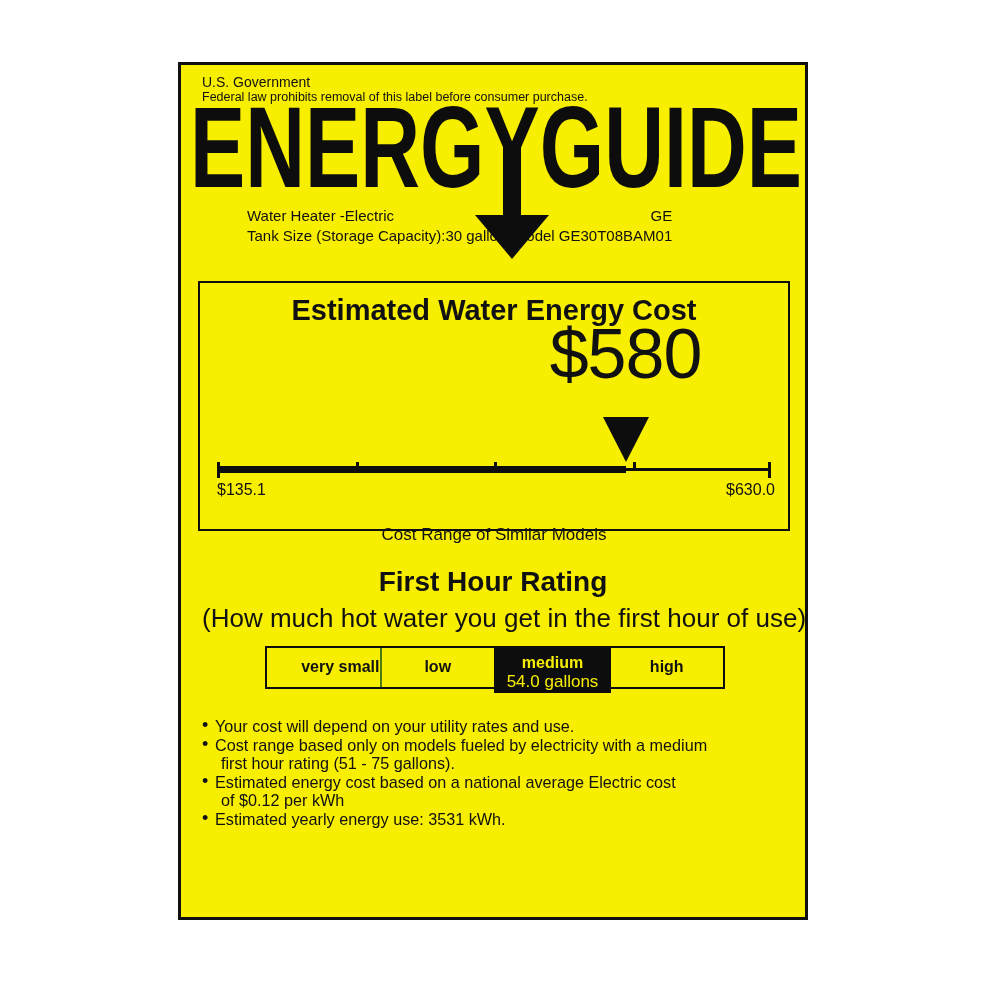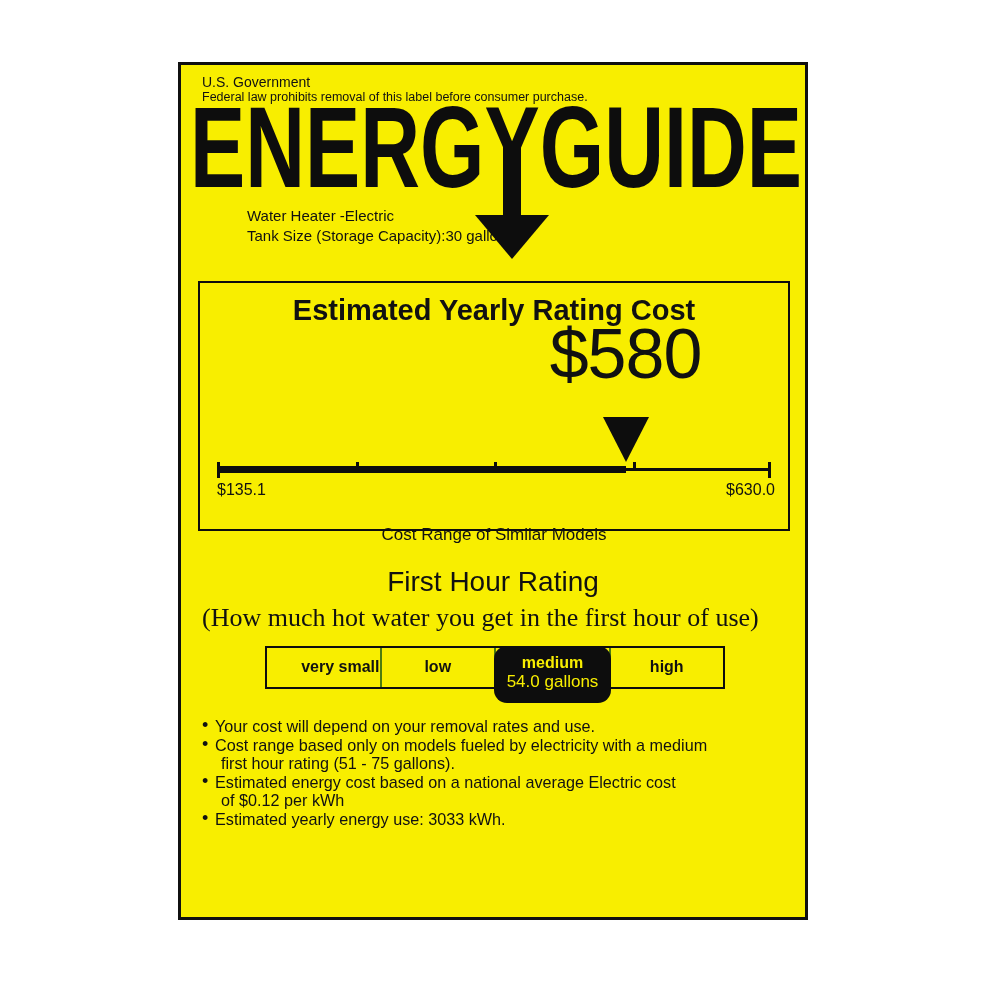--- a/index.html
+++ b/index.html
@@ -50,31 +50,31 @@
   .cap.l { left:0; } .cap.r { right:0; }
   .tick  { position:absolute; top:0; width:3px; height:9px; background:#0d0d0d; }
   .t25 { left:25%; } .t50 { left:50%; } .t75 { left:75%; }
   .scale-labels { position:absolute; top:158px; left:0; right:-4px;
                   display:flex; justify-content:space-between; font-size:16px; }
   .cost-caption { position:absolute; top:202px; left:0; right:0;
                   text-align:center; font-size:17px; }
 
   
   .fhr-title { position:absolute; top:501px; left:0; right:0;
-               text-align:center; font-size:28px; font-weight:normal; }
+               text-align:center; font-size:28px; font-weight:bold; }
   .fhr-subtitle { position:absolute; top:538px; left:21px; font-size:26px;
-                  white-space:nowrap;font-family:Liberation Serif, serif; }
+                  white-space:nowrap; }
   .fhr-table { position:absolute; top:581px; left:84px; width:460px; height:57px; }
   .fhr-row { display:flex; height:43px; border:2px solid #0d0d0d; }
   .fhr-cell { flex:1; border-left:2px solid #4d7c0f; text-align:center;
               font-size:16px; font-weight:bold; line-height:38px; }
   .fhr-cell:first-child { border-left:none;text-align:right; }
   .fhr-selected { position:absolute; top:0; left:calc(50% - 1px); width:calc(25% + 2px);
-                  height:57px; background:#0d0d0d; color:#f8ee00; text-align:center;
-                  padding-top:7px; z-index:2;border-radius:13px; }
+                  height:47px; background:#0d0d0d; color:#f8ee00; text-align:center;
+                  padding-top:7px; z-index:2; }
   .fhr-sel-label { font-size:16px; font-weight:bold; line-height:19px; }
   .fhr-sel-detail { font-size:17px; line-height:19px; }
 
   
   .footnotes { position:absolute; top:652px; left:21px; right:10px; }
   .fn { position:relative; font-size:16.2px; line-height:18.6px; padding-left:13px; }
   .fn.b::before { content:"\2022"; position:absolute; left:0; top:-1px; font-size:18px; }
   .fn.c { padding-left:19px; }
 </style>
 </head>
@@ -94,24 +94,28 @@
       </svg>
     </div>
     <div class="arrow-stem"></div>
     <div class="arrow-head"></div>
 
     <div class="spec-row">
       <div class="spec-left">
         <div>Water Heater -Electric</div>
         <div>Tank Size (Storage Capacity):30 gallons</div>
       </div>
+      <div class="spec-right">
+        <div>GE</div>
+        <div>Model GE30T08BAM01</div>
+      </div>
     </div>
 
     <div class="cost-box">
-      <div class="cost-title">Estimated Yearly Rating Cost</div>
+      <div class="cost-title">Estimated Water Energy Cost</div>
       <div class="scale-zone">
         <div class="cost-value" id="costValue" style="left: 73.74%;">$580</div>
         <div class="pointer" id="pointer" style="left: 73.74%;"></div>
         <div class="scale-line">
           <div class="baseline"></div>
           <div class="progress" id="progress" style="width: 73.74%;"></div>
           <div class="cap l"></div>
           <div class="cap r"></div>
           <div class="tick t25"></div>
           <div class="tick t50"></div>
@@ -135,22 +139,22 @@
         <div class="fhr-cell"></div>
         <div class="fhr-cell">high</div>
       </div>
       <div class="fhr-selected">
         <div class="fhr-sel-label">medium</div>
         <div class="fhr-sel-detail">54.0 gallons</div>
       </div>
     </div>
 
     <div class="footnotes">
-      <div class="fn b">Your cost will depend on your removal rates and use.</div>
+      <div class="fn b">Your cost will depend on your utility rates and use.</div>
       <div class="fn b">Cost range based only on models fueled by electricity with a medium</div>
       <div class="fn c">first hour rating (51 - 75 gallons).</div>
       <div class="fn b">Estimated energy cost based on a national average Electric cost</div>
       <div class="fn c">of $0.12 per kWh</div>
-      <div class="fn b">Estimated yearly energy use: 3033 kWh.</div>
+      <div class="fn b">Estimated yearly energy use: 3531 kWh.</div>
     </div>
 
   </div>
 </div>
 
 </body></html>

